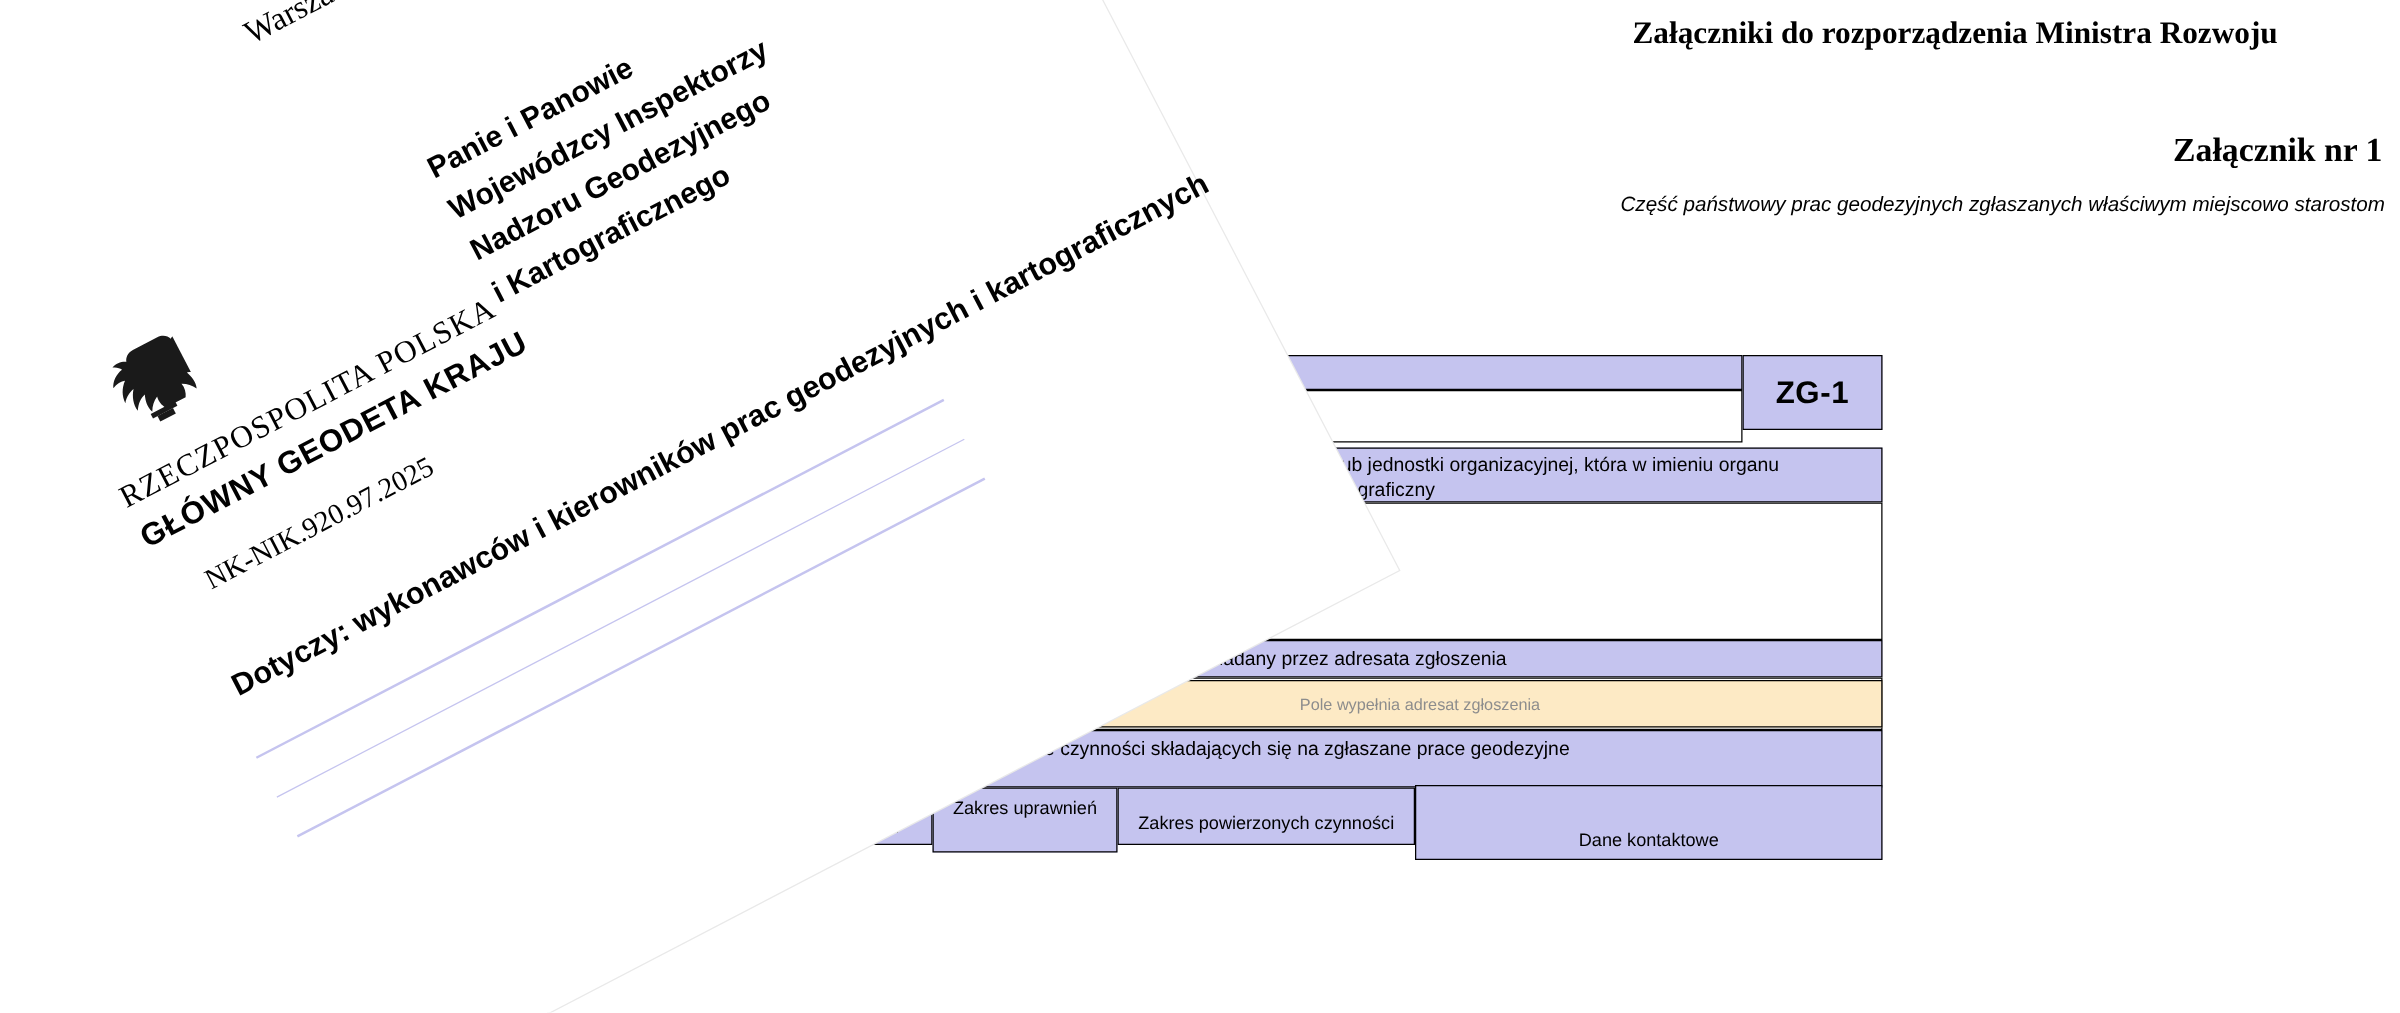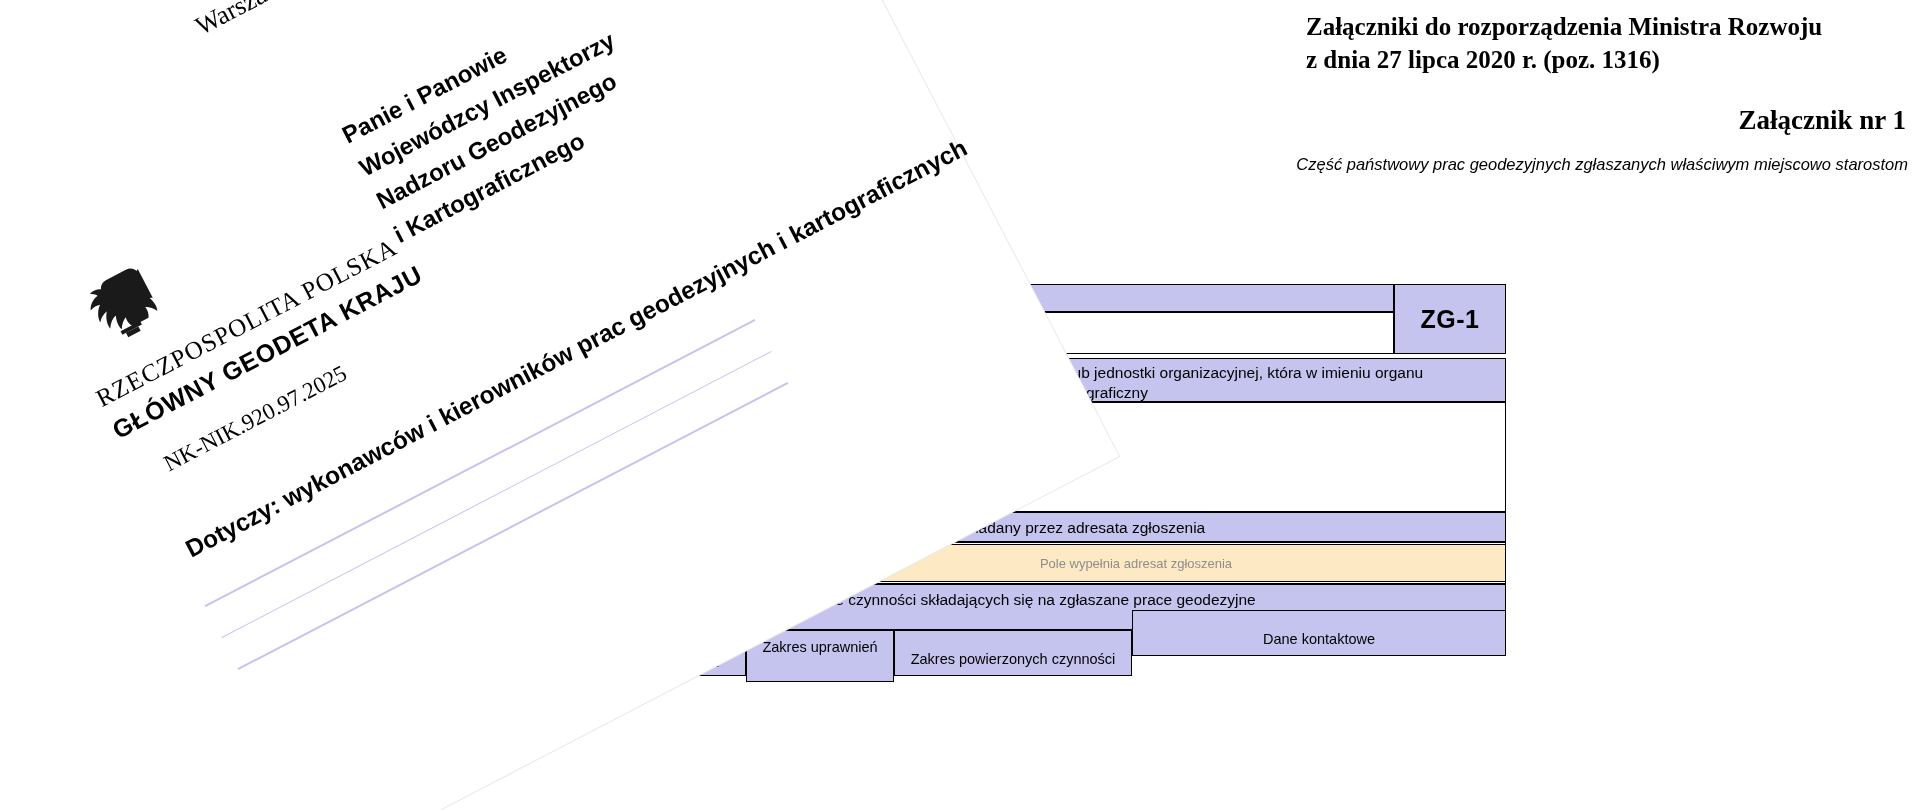--- a/index.html
+++ b/index.html
@@ -228,33 +228,32 @@
 </style>
 </head>
 <body>
 
 <div class="stage">
 
   <div class="form-sheet">
 
     <div class="reg-header">
       <div>Załączniki do rozporządzenia Ministra Rozwoju</div>
-      <div>z dnia 27 lipca 2020 r. (poz. 1316)</div>
     </div>
 
     <div class="attachment-no">Załącznik nr 1</div>
 
     <div class="part-note">Część państwowy prac geodezyjnych zgłaszanych właściwym miejscowo starostom</div>
 
     <div class="form-title">ezyjnych</div>
 
     <div class="box lav" style="left:760px; top:284px; width:634px; height:28px;"></div>
     <div class="box" style="left:760px; top:312px; width:634px; height:42px;"></div>
 
-    <div class="code-cell" style="left:1394px; top:284px; width:112px; height:70px;">ZG-1</div>
+    <div class="code-cell" style="left:1394px; top:284px; width:112px; height:60px;">ZG-1</div>
 
     <div class="box lav" style="left:744px; top:358px; width:762px; height:44px;"></div>
     <div class="lbl" style="left:752px; top:363px; width:750px;">
       <div>4. Adresat zgłoszenia – nazwa i adres organu lub jednostki organizacyjnej, która  w imieniu organu</div>
       <div style="padding-left:16px;">prowadzi państwowy zasób geodezyjny i kartograficzny</div>
     </div>
     <div class="box" style="left:776px; top:402px; width:730px; height:110px;"></div>
     <div class="box" style="left:744px; top:402px; width:32px; height:110px;"></div>
     <div class="box lav" style="left:744px; top:284px; width:16px; height:74px;"></div>
 
@@ -282,21 +281,21 @@
     </div>
 
     <div class="tbl-head" style="left:72px; top:630px; width:46px; height:46px;">Lp.</div>
     <div class="tbl-head" style="left:118px; top:630px; width:298px; height:46px; padding-top:20px;">zwisko</div>
     <div class="tbl-head" style="left:416px; top:630px; width:330px; height:46px;">
       <div>Nr uprawnień zawodowych lub nr wpisu</div>
       <div>w centralnym rejestrze osób posiadających</div>
     </div>
     <div class="tbl-head" style="left:746px; top:630px; width:148px; height:52px; padding-top:8px;">Zakres uprawnień</div>
     <div class="tbl-head" style="left:894px; top:630px; width:238px; height:46px; padding-top:20px;">Zakres powierzonych czynności</div>
-    <div class="tbl-head" style="left:1132px; top:610px; width:374px; height:46px; padding-top:20px;">Dane kontaktowe</div>
+    <div class="tbl-head" style="left:1132px; top:628px; width:374px; height:60px; padding-top:36px;">Dane kontaktowe</div>
   </div>
 
   <div class="letter">
     <div class="letter-inner">
 
       <div class="logo80">
         <svg viewBox="0 0 260 170" width="260" height="170" aria-hidden="true">
           <g fill="none" stroke="#c8102e" stroke-width="22">
             <path d="M72 30 C 30 30, 22 62, 22 85 C 22 112, 38 140, 72 140 C 104 140, 118 112, 118 85 C 118 60, 108 30, 72 30 Z"></path>
             <ellipse cx="176" cy="86" rx="52" ry="56"></ellipse>

